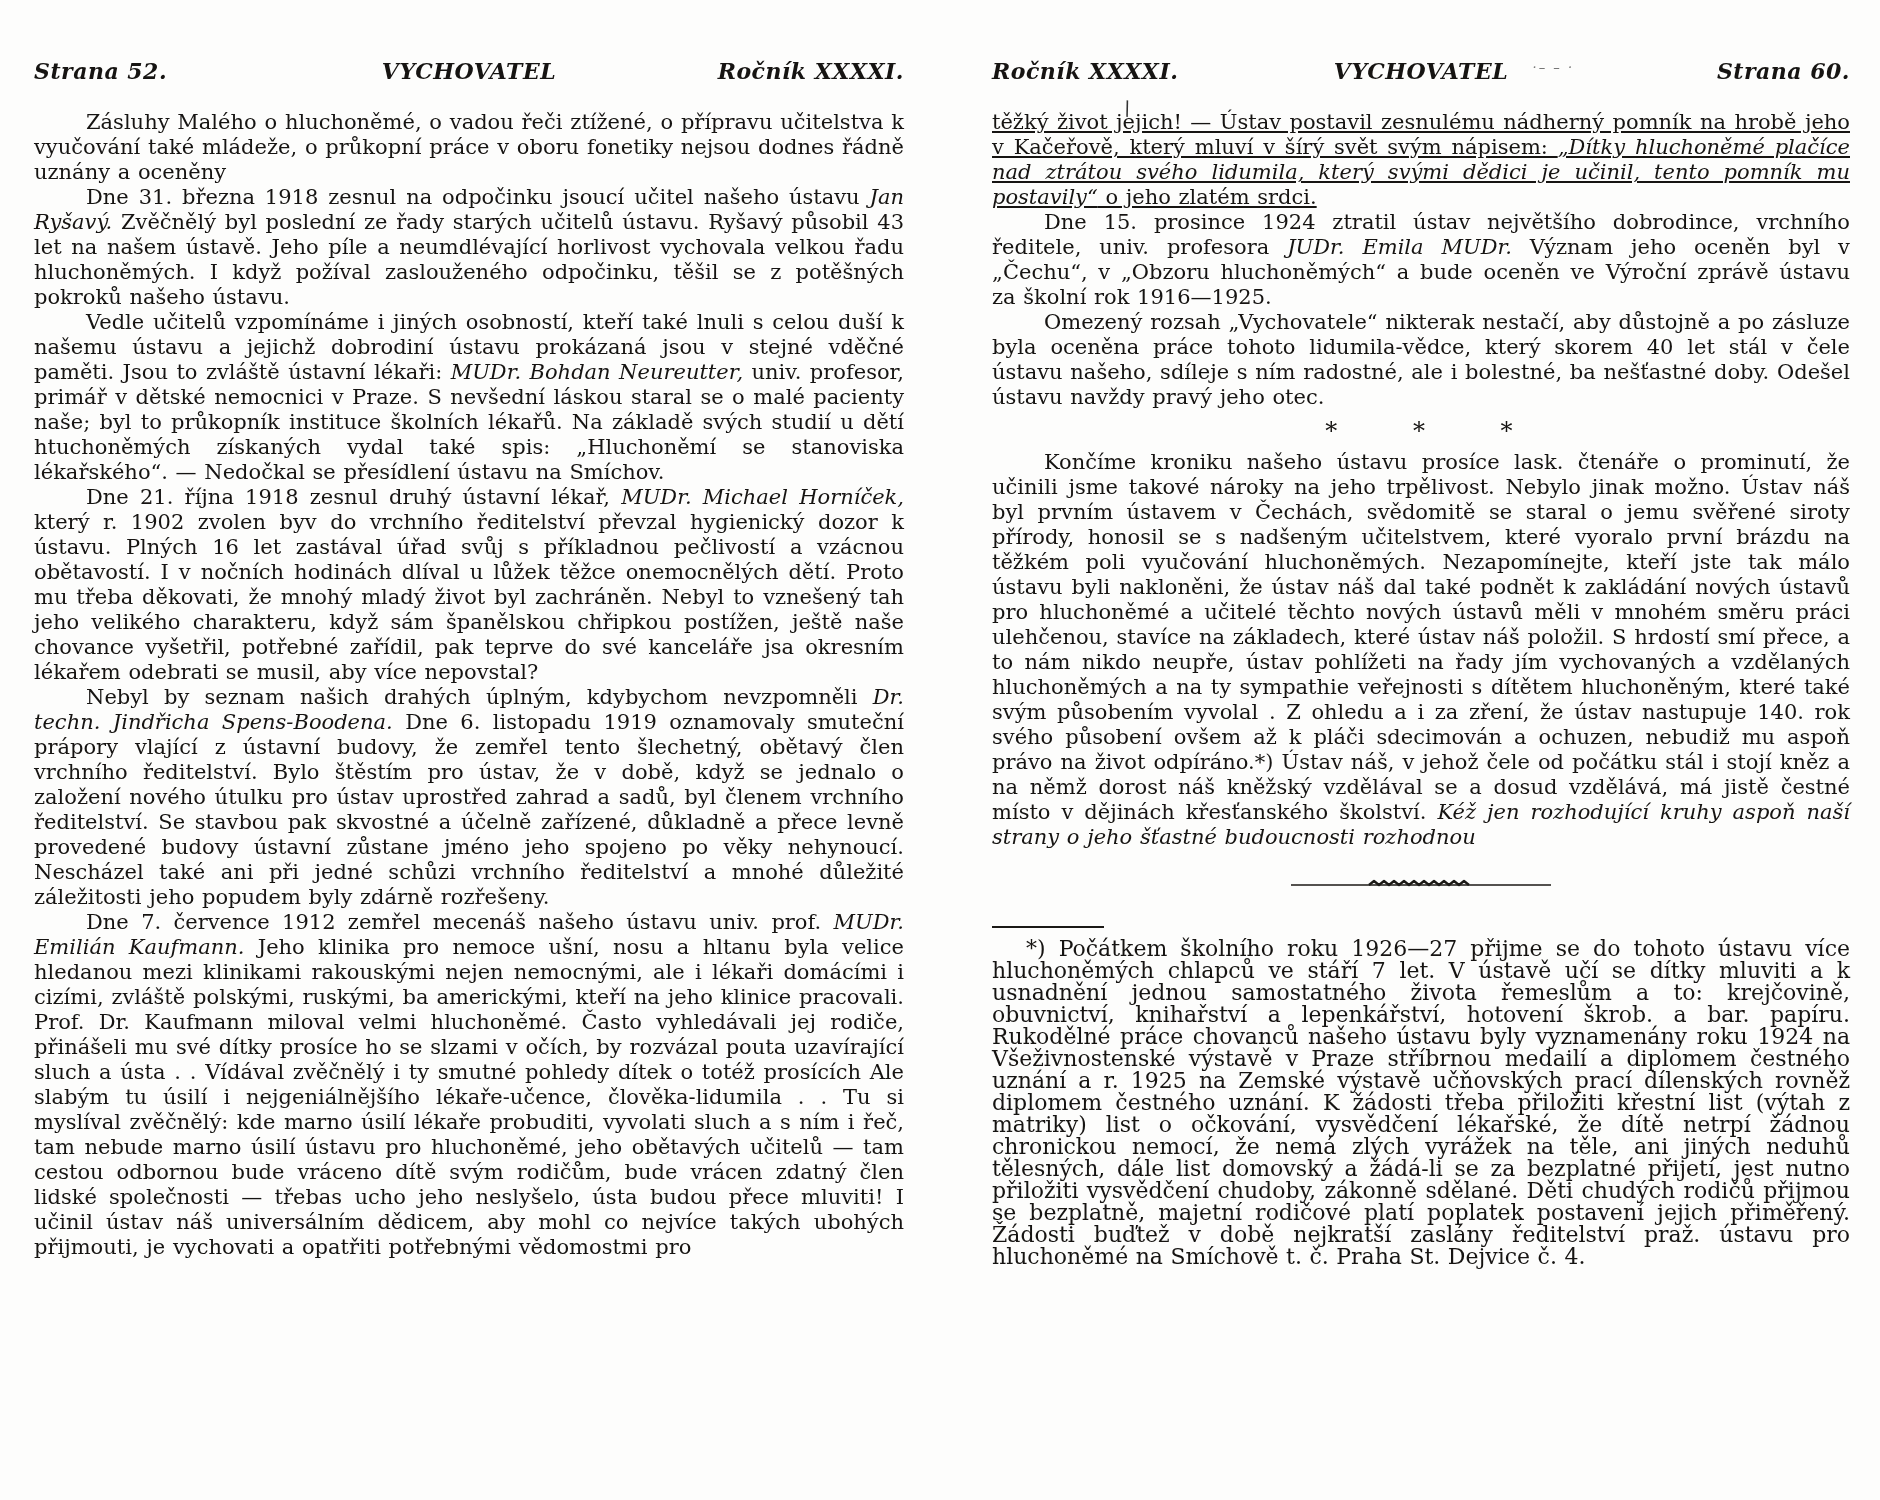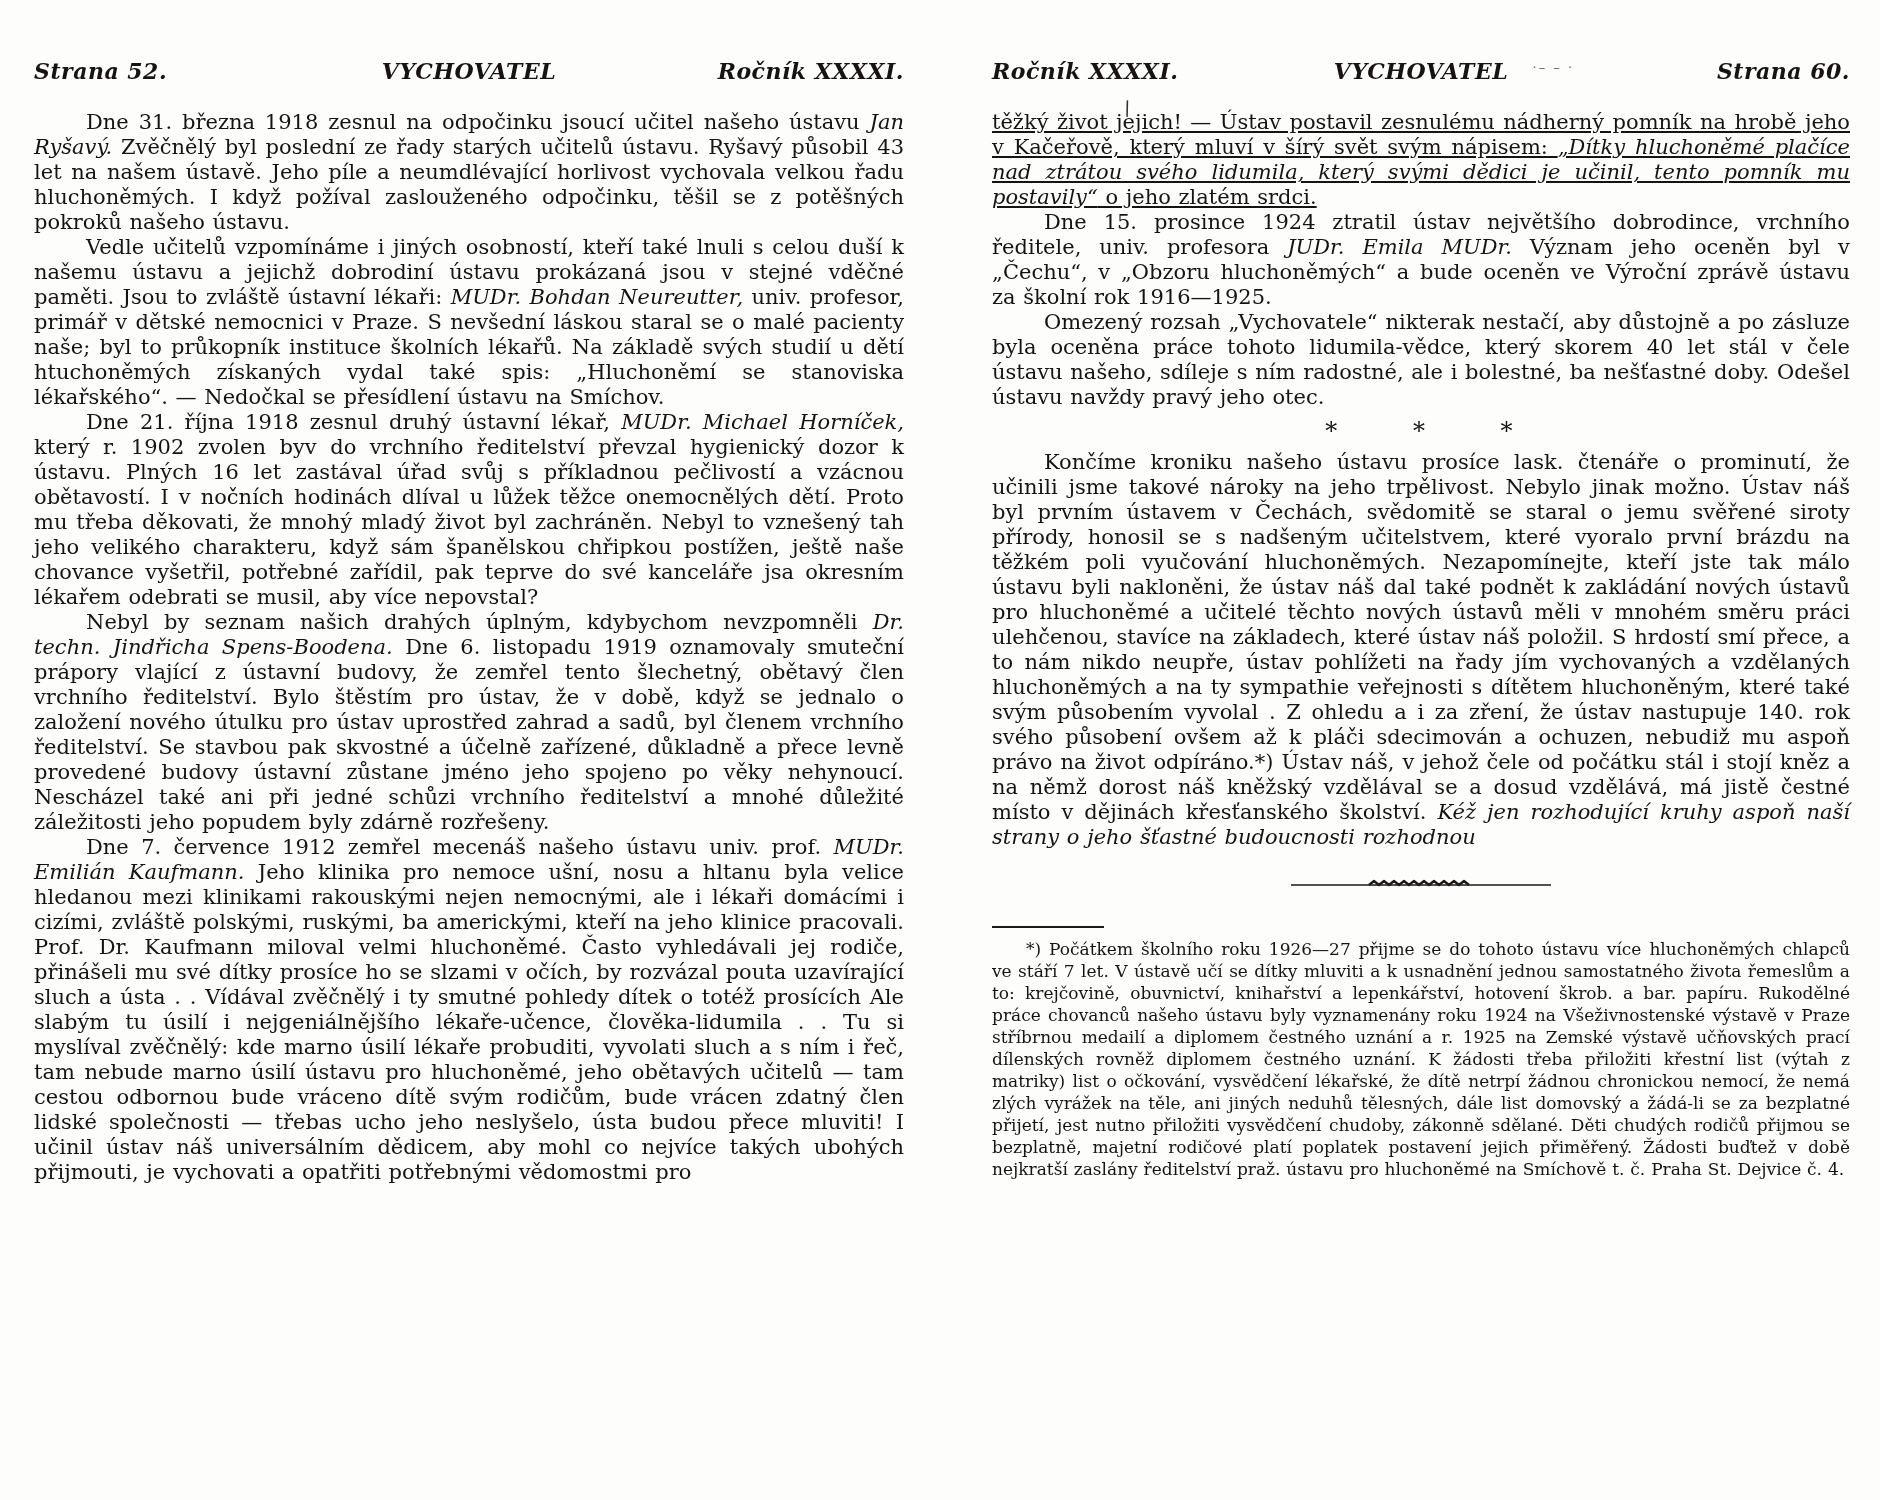--- a/index.html
+++ b/index.html
@@ -35,34 +35,35 @@
     text-indent:0;text-align:center;margin:8px 0 6px 0;
     font-size:24px;letter-spacing:4px;word-spacing:60px;line-height:26px;
   }
   .it{font-style:italic;}
   .ornamental-divider{
     margin:26px auto 0 auto;width:260px;height:16px;display:block;
   }
   .footnote-block{margin-top:34px;}
   .footnote-rule{width:112px;border-top:2px solid #1b1916;margin-bottom:10px;}
   .footnote{
-    font-size:17px;line-height:22px;text-align:justify;word-spacing:.5px;
+    font-size:22px;line-height:22px;text-align:justify;word-spacing:.5px;
   }
   .footnote p{margin:0;text-indent:34px;}
 </style>
 </head>
 <body>
 
 <section class="page page-left">
   <div class="running-head">
     <span>Strana 52.</span>
     <span class="center">VYCHOVATEL</span>
     <span>Ročník XXXXI.</span>
   </div>
   <div class="body-text">
+      <p class="para"><span>Zásluhy Malého o hluchoněmé, o vadou řeči ztížené, o přípravu učitelstva k vyučování také mládeže, o průkopní práce v oboru fonetiky nejsou dodnes řádně uznány a oceněny</span></p>
       <p class="para"><span>Dne 31. března 1918 zesnul na odpočinku jsoucí učitel našeho ústavu </span><span class="it">Jan Ryšavý.</span><span> Zvěčnělý byl poslední ze řady starých učitelů ústavu. Ryšavý působil 43 let na našem ústavě. Jeho píle a neumdlévající horlivost vychovala velkou řadu hluchoněmých. I když požíval zaslouženého odpočinku, těšil se z potěšných pokroků našeho ústavu.</span></p>
       <p class="para"><span>Vedle učitelů vzpomínáme i jiných osobností, kteří také lnuli s celou duší k našemu ústavu a jejichž dobrodiní ústavu prokázaná jsou v stejné vděčné paměti. Jsou to zvláště ústavní lékaři: </span><span class="it">MUDr. Bohdan Neureutter,</span><span> univ. profesor, primář v dětské nemocnici v Praze. S nevšední láskou staral se o malé pacienty naše; byl to průkopník instituce školních lékařů. Na základě svých studií u dětí htuchoněmých získaných vydal také spis: „Hluchoněmí se stanoviska lékařského“. — Nedočkal se přesídlení ústavu na Smíchov.</span></p>
       <p class="para"><span>Dne 21. října 1918 zesnul druhý ústavní lékař, </span><span class="it">MUDr. Michael Horníček,</span><span> který r. 1902 zvolen byv do vrchního ředitelství převzal hygienický dozor k ústavu. Plných 16 let zastával úřad svůj s příkladnou pečlivostí a vzácnou obětavostí. I v nočních hodinách dlíval u lůžek těžce onemocnělých dětí. Proto mu třeba děkovati, že mnohý mladý život byl zachráněn. Nebyl to vznešený tah jeho velikého charakteru, když sám španělskou chřipkou postížen, ještě naše chovance vyšetřil, potřebné zařídil, pak teprve do své kanceláře jsa okresním lékařem odebrati se musil, aby více nepovstal?</span></p>
       <p class="para"><span>Nebyl by seznam našich drahých úplným, kdybychom nevzpomněli </span><span class="it">Dr. techn. Jindřicha Spens-Boodena.</span><span> Dne 6. listopadu 1919 oznamovaly smuteční prápory vlající z ústavní budovy, že zemřel tento šlechetný, obětavý člen vrchního ředitelství. Bylo štěstím pro ústav, že v době, když se jednalo o založení nového útulku pro ústav uprostřed zahrad a sadů, byl členem vrchního ředitelství. Se stavbou pak skvostné a účelně zařízené, důkladně a přece levně provedené budovy ústavní zůstane jméno jeho spojeno po věky nehynoucí. Nescházel také ani při jedné schůzi vrchního ředitelství a mnohé důležité záležitosti jeho popudem byly zdárně rozřešeny.</span></p>
       <p class="para"><span>Dne 7. července 1912 zemřel mecenáš našeho ústavu univ. prof. </span><span class="it">MUDr. Emilián Kaufmann.</span><span> Jeho klinika pro nemoce ušní, nosu a hltanu byla velice hledanou mezi klinikami rakouskými nejen nemocnými, ale i lékaři domácími i cizími, zvláště polskými, ruskými, ba americkými, kteří na jeho klinice pracovali. Prof. Dr. Kaufmann miloval velmi hluchoněmé. Často vyhledávali jej rodiče, přinášeli mu své dítky prosíce ho se slzami v očích, by rozvázal pouta uzavírající sluch a ústa .   . Vídával zvěčnělý i ty smutné pohledy dítek o totéž prosících      Ale slabým tu úsilí i nejgeniálnějšího lékaře-učence, člověka-lidumila . .    Tu si myslíval zvěčnělý: kde marno úsilí lékaře probuditi, vyvolati sluch a s ním i řeč, tam nebude marno úsilí ústavu pro hluchoněmé, jeho obětavých učitelů — tam cestou odbornou bude vráceno dítě svým rodičům, bude vrácen zdatný člen lidské společnosti — třebas ucho jeho neslyšelo, ústa budou přece mluviti! I učinil ústav náš universálním dědicem, aby mohl co nejvíce takých ubohých přijmouti, je vychovati a opatřiti potřebnými vědomostmi pro</span></p>
     </div>
 </section>
 
 <section class="page page-right">
   <div class="running-head">

